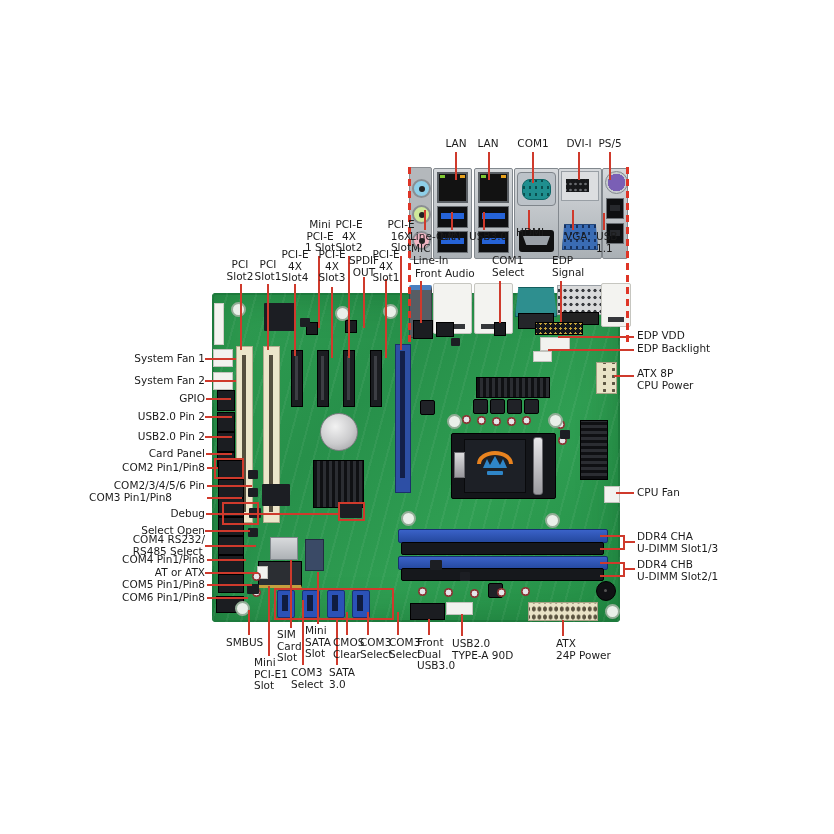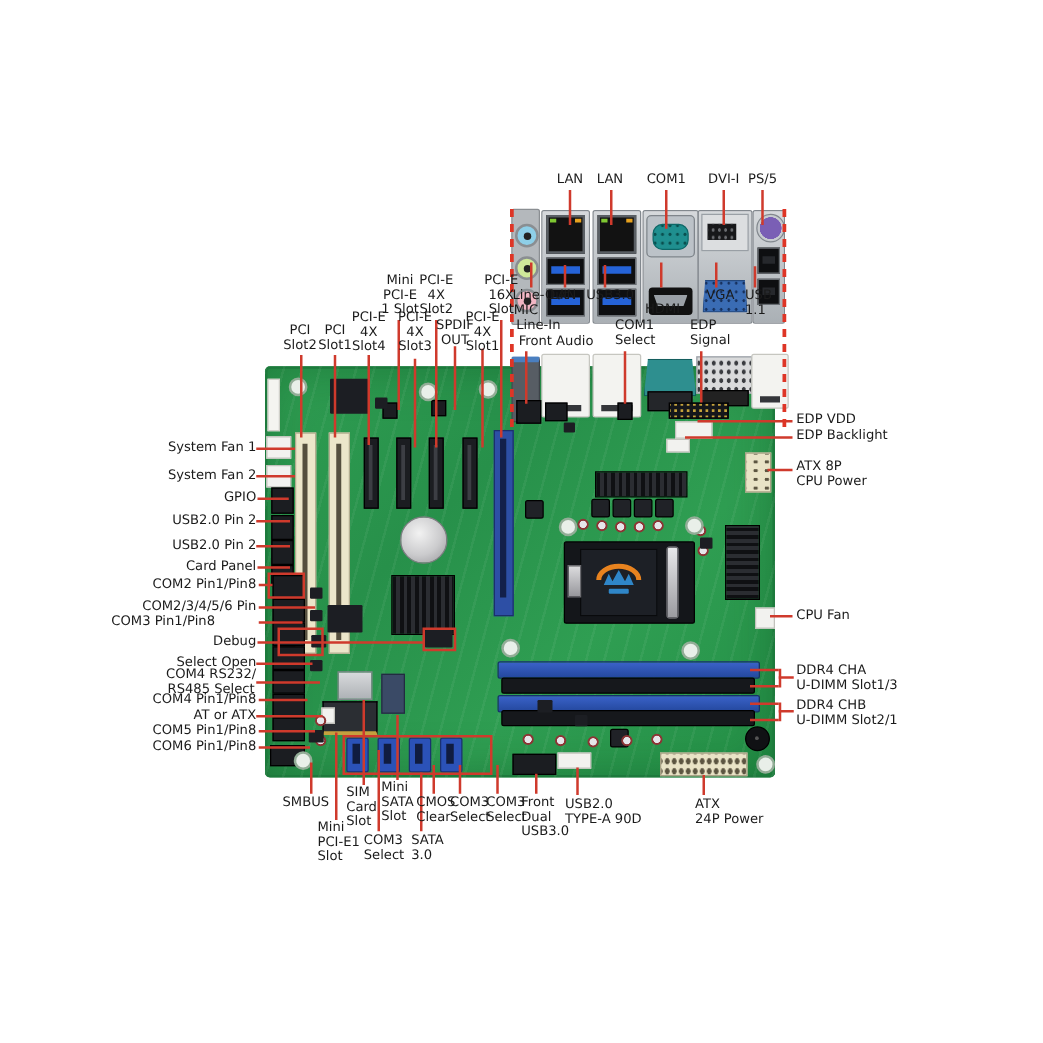--- a/index.html
+++ b/index.html
@@ -1,20 +1,20 @@
 <!DOCTYPE html>
 <html><head>
 <meta charset="utf-8">
 <style>
   html,body{margin:0;padding:0;background:#fff;}
   .canvas{position:relative;width:834px;height:834px;background:#fff;
     font-family:"DejaVu Sans","Liberation Sans",sans-serif;overflow:hidden;}
   .lbl{position:absolute;font-size:10.5px;line-height:11.5px;color:#1b1b1b;white-space:pre-line;z-index:7;}
   .lbl.c{text-align:center;}
-  .lbl.r{text-align:center;}
+  .lbl.r{text-align:left;}
   .rl{position:absolute;background:#cf3a2c;z-index:5;}
   .rbox{position:absolute;border:2px solid #cf3a2c;z-index:5;}
   .dash{position:absolute;width:3px;z-index:6;
     background:repeating-linear-gradient(to bottom,#de3526 0 7px,rgba(0,0,0,0) 7px 12px);}
   .board{position:absolute;left:212px;top:293px;width:408px;height:329px;border-radius:4px;z-index:1;
     background:linear-gradient(135deg,#2f9e52,#27904a 35%,#2f9e52 65%,#249047);
     box-shadow:inset 0 0 0 2px #1d7a3c, inset 0 0 40px rgba(0,60,20,.35);}
   .board::before{content:"";position:absolute;inset:0;border-radius:4px;
     background:repeating-linear-gradient(105deg,rgba(255,255,255,.05) 0 2px,rgba(0,0,0,0) 2px 14px);}
   .cmp{position:absolute;z-index:3;}
@@ -320,21 +320,21 @@
   <span class="lbl c" style="left:468px;top:138px;width:40px">LAN</span>
   <span class="lbl c" style="left:508px;top:138px;width:50px">COM1</span>
   <span class="lbl c" style="left:553px;top:138px;width:52px">DVI-I</span>
   <span class="lbl c" style="left:588px;top:138px;width:44px">PS/5</span>
 
   <span class="lbl" style="left:410px;top:231px">Line-Out</span>
   <span class="lbl" style="left:411px;top:243px">MIC</span>
   <span class="lbl" style="left:413px;top:255px">Line-In</span>
   <span class="lbl" style="left:440px;top:231px">LAN</span>
   <span class="lbl" style="left:469px;top:231px">USB3.0</span>
-  <span class="lbl" style="left:516px;top:242px">HDMI</span>
+  <span class="lbl" style="left:516px;top:227px">HDMI</span>
   <span class="lbl" style="left:565px;top:231px">VGA</span>
   <span class="lbl" style="left:596px;top:231px">USB
 1.1</span>
   <span class="lbl" style="left:415px;top:268px">Front Audio</span>
   <span class="lbl" style="left:492px;top:255px">COM1
 Select</span>
   <span class="lbl" style="left:552px;top:255px">EDP
 Signal</span>
 
   <span class="lbl c" style="left:220px;top:259px;width:40px">PCI

